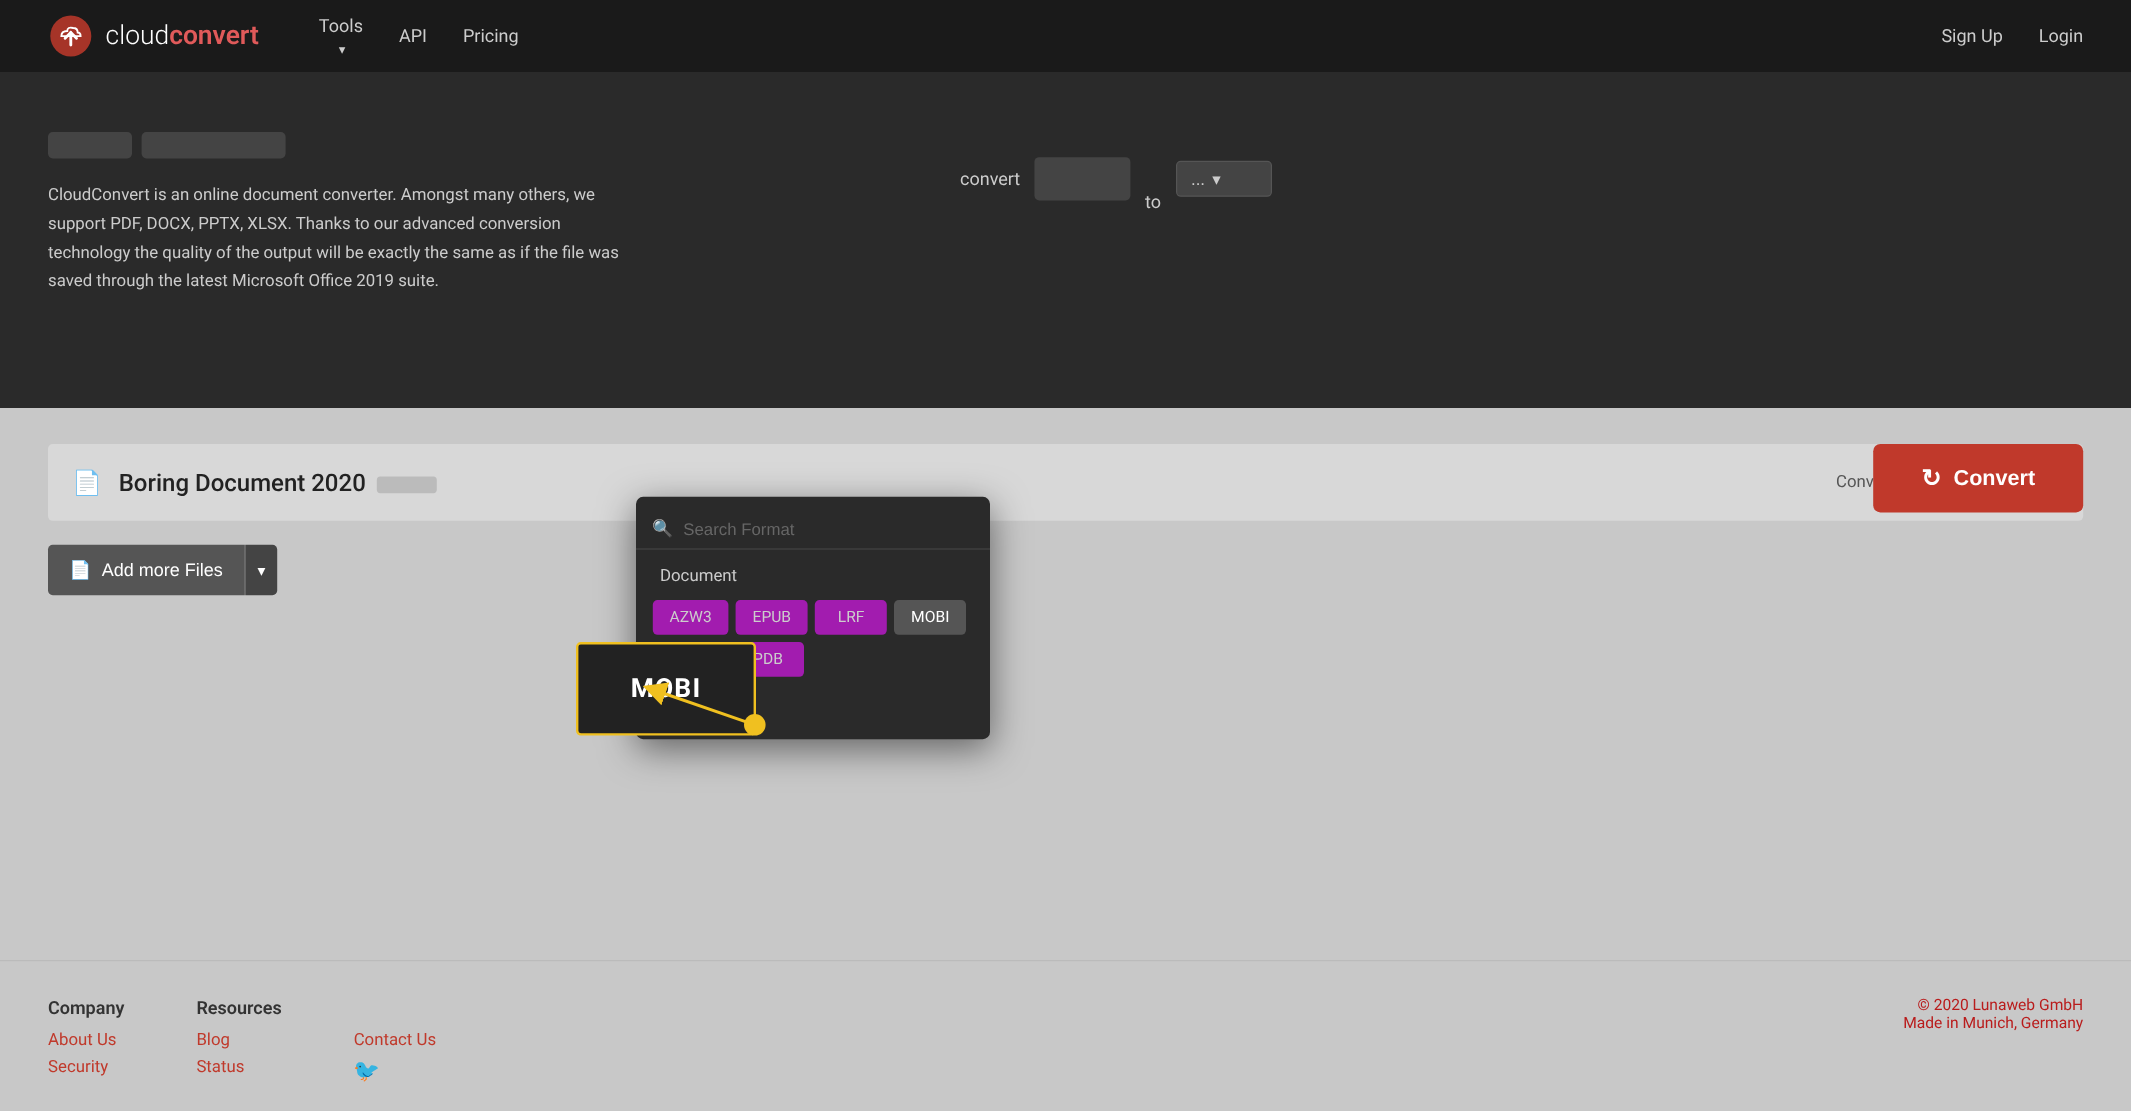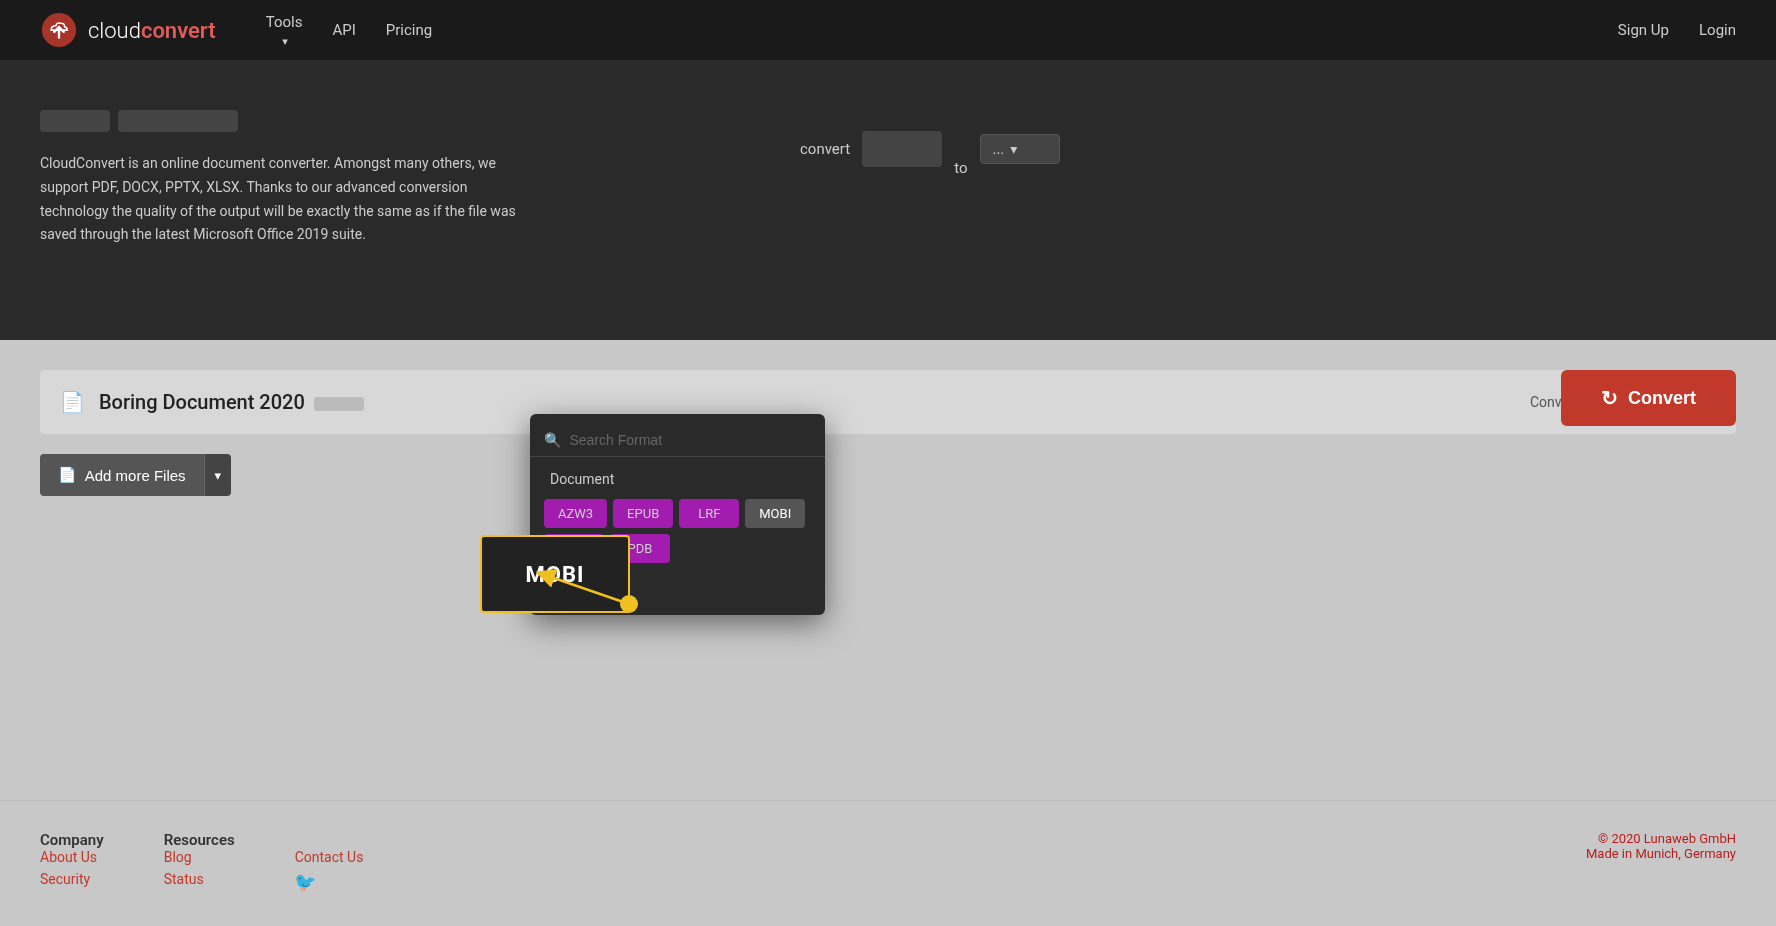--- a/index.html
+++ b/index.html
@@ -343,21 +343,21 @@
     }
     .footer-columns {
       display: flex;
       gap: 60px;
       margin-bottom: 30px;
     }
     .footer-col h4 {
       color: #333;
       font-size: 15px;
       font-weight: 600;
-      margin-bottom: 0;
+      margin-bottom: 10px;
     }
     .footer-col a {
       display: block;
       color: #c0392b;
       text-decoration: none;
       font-size: 14px;
       margin-bottom: 6px;
     }
     .footer-right {
       margin-left: auto;

